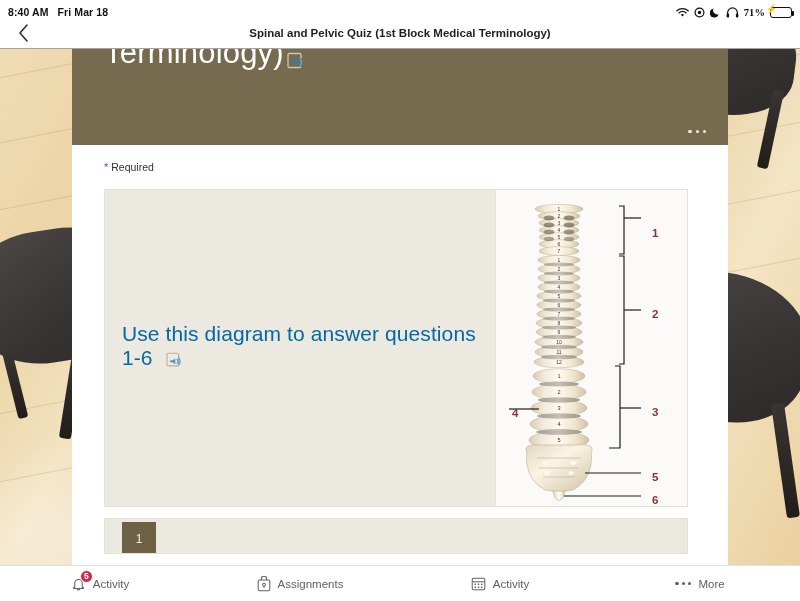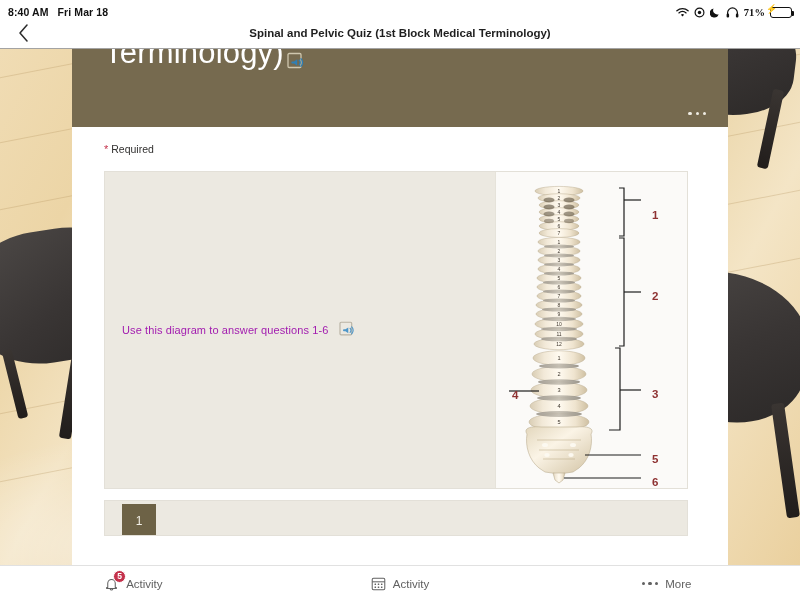--- a/index.html
+++ b/index.html
@@ -99,21 +99,21 @@
     background: linear-gradient(160deg, #d99a4e, #c2823b); transform: rotate(-16deg);
     border-radius: 3px; filter: blur(.5px);
   }
 
   
   .sheet {
     position: absolute; top: 49px; left: 72px; width: 656px; height: 516px;
     background: #ffffff; overflow: hidden; z-index: 10;
   }
   .form-banner {
-    position: relative; width: 100%; height: 78px;
+    position: relative; width: 100%; height: 96px;
     background: #766a4f; overflow: hidden;
   }
   .banner-title {
     position: absolute; left: 32px; top: -14px;
     font-size: 31px; color: #ffffff; font-weight: 400; letter-spacing: .2px;
     white-space: nowrap;
   }
   .banner-reader {
     position: absolute; left: 215px; top: 2px;
   }
@@ -134,21 +134,21 @@
 
   
   .qcard {
     position: relative; margin-top: 16px; width: 584px; height: 318px;
     background: #ece9e1; border: 1px solid #e3e0d8; display: flex; overflow: hidden;
   }
   .qcard-left {
     flex: 0 0 390px; display: flex; align-items: center; padding-left: 17px;
   }
   .qcard-text {
-    font-size: 11px; color: #a21caf; font-weight: 400; letter-spacing: .1px;
+    font-size: 21px; color: #0369a1; font-weight: 400; letter-spacing: .1px;
   }
   .qcard-reader { display: inline-block; vertical-align: -4px; margin-left: 7px; }
   .qcard-right {
     flex: 1 1 auto; position: relative; background: #fbfaf8;
     border-left: 1px solid #e6e3da;
   }
 
   
   .spine-wrap { position: absolute; inset: 0; }
   .spine-svg { position: absolute; left: 50%; transform: translateX(-50%); top: 6px; }
@@ -484,20 +484,31 @@
         <svg width="15" height="16" viewBox="0 0 16 17">
           <path d="M4 12.2V7.6a4 4 0 0 1 8 0v4.6h1.2v1H2.8v-1z" stroke="#616161" stroke-width="1.1" fill="none" stroke-linejoin="round"></path>
           <path d="M6.5 13.8a1.6 1.6 0 0 0 3 0" stroke="#616161" stroke-width="1.1" fill="none"></path>
         </svg>
         <span class="badge">5</span>
       </span>
       <span>Activity</span>
     </div>
 
 
+    <div class="tab">
+      <span class="tab-ico">
+        <svg width="14" height="16" viewBox="0 0 15 17">
+          <rect x="1.3" y="4.2" width="12.4" height="11.5" rx="1.4" stroke="#616161" stroke-width="1.1" fill="none"></rect>
+          <path d="M4.6 4.2V3a2.9 2.9 0 0 1 5.8 0v1.2" stroke="#616161" stroke-width="1.1" fill="none"></path>
+          <circle cx="7.5" cy="9.3" r="1.5" stroke="#616161" stroke-width="1.1" fill="none"></circle>
+          <path d="M7.5 10.8v2" stroke="#616161" stroke-width="1.1"></path>
+        </svg>
+      </span>
+      <span>Assignments</span>
+    </div>
 
     <div class="tab">
       <span class="tab-ico">
         <svg width="15" height="15" viewBox="0 0 16 16">
           <rect x="1.3" y="2.4" width="13.4" height="12.3" rx="1.4" stroke="#616161" stroke-width="1.1" fill="none"></rect>
           <path d="M1.3 6.2h13.4" stroke="#616161" stroke-width="1.1"></path>
           <g fill="#616161">
             <rect x="3.8" y="8.1" width="1.6" height="1.6" rx=".3"></rect>
             <rect x="7.2" y="8.1" width="1.6" height="1.6" rx=".3"></rect>
             <rect x="10.6" y="8.1" width="1.6" height="1.6" rx=".3"></rect>

